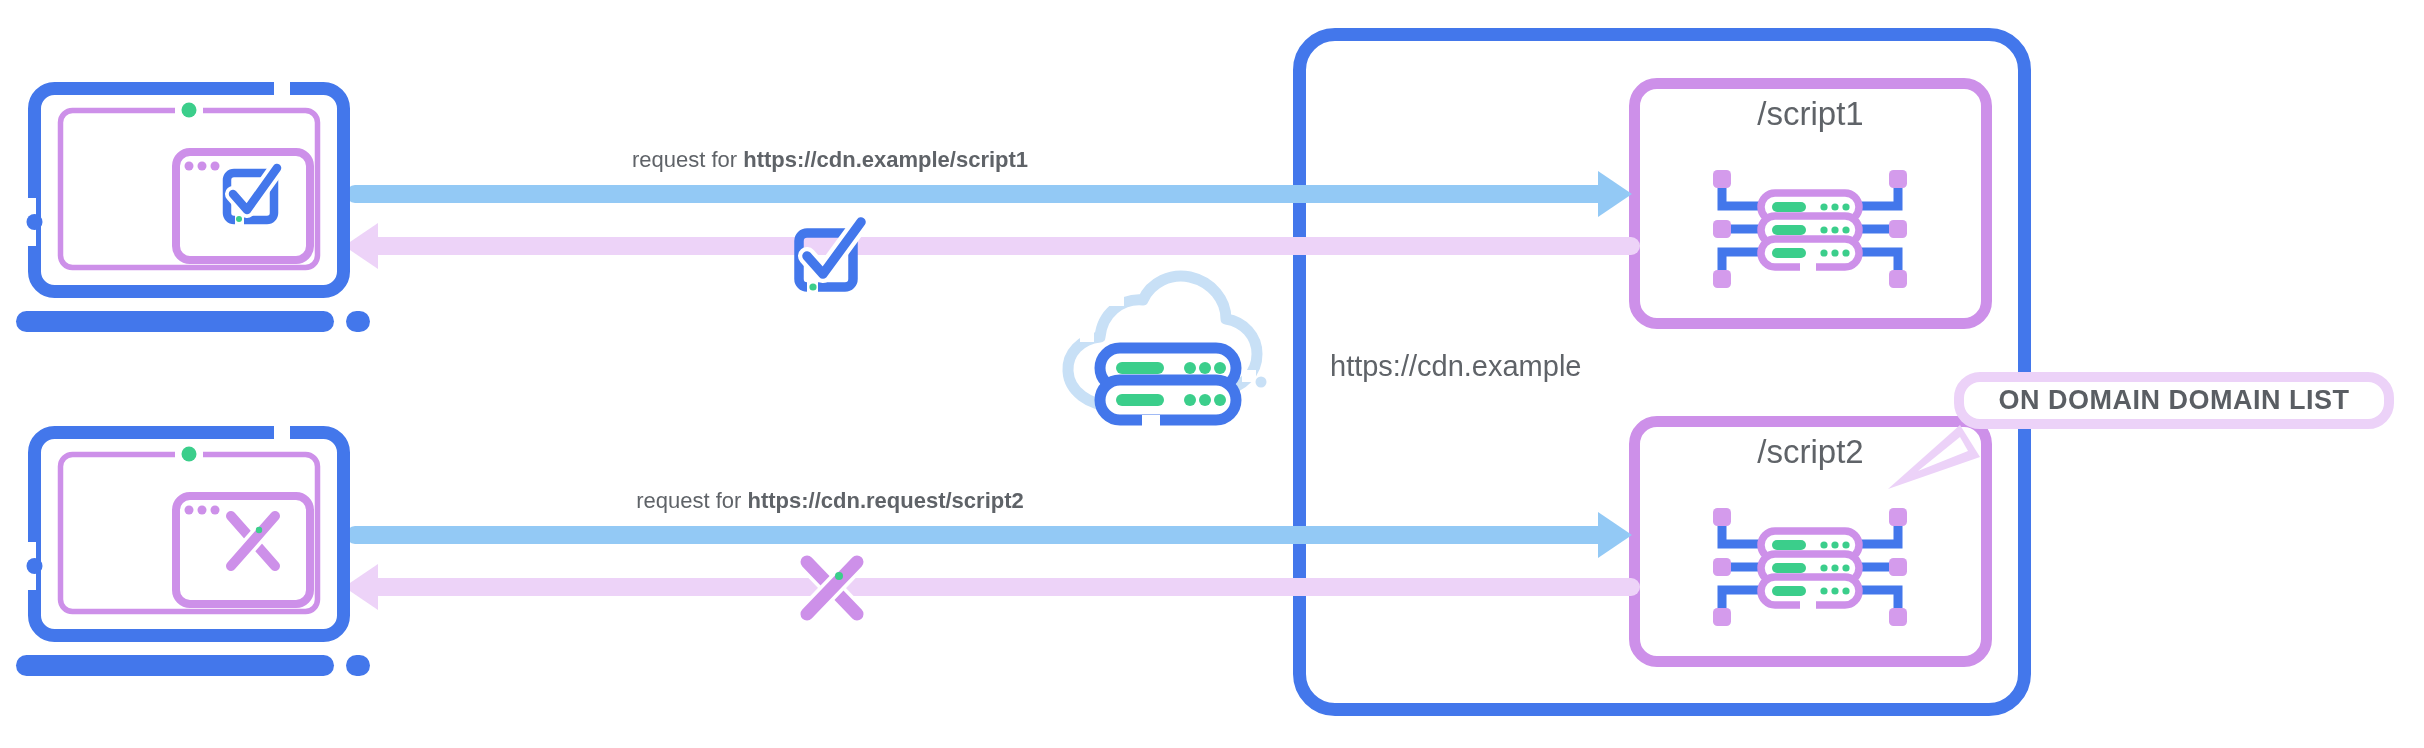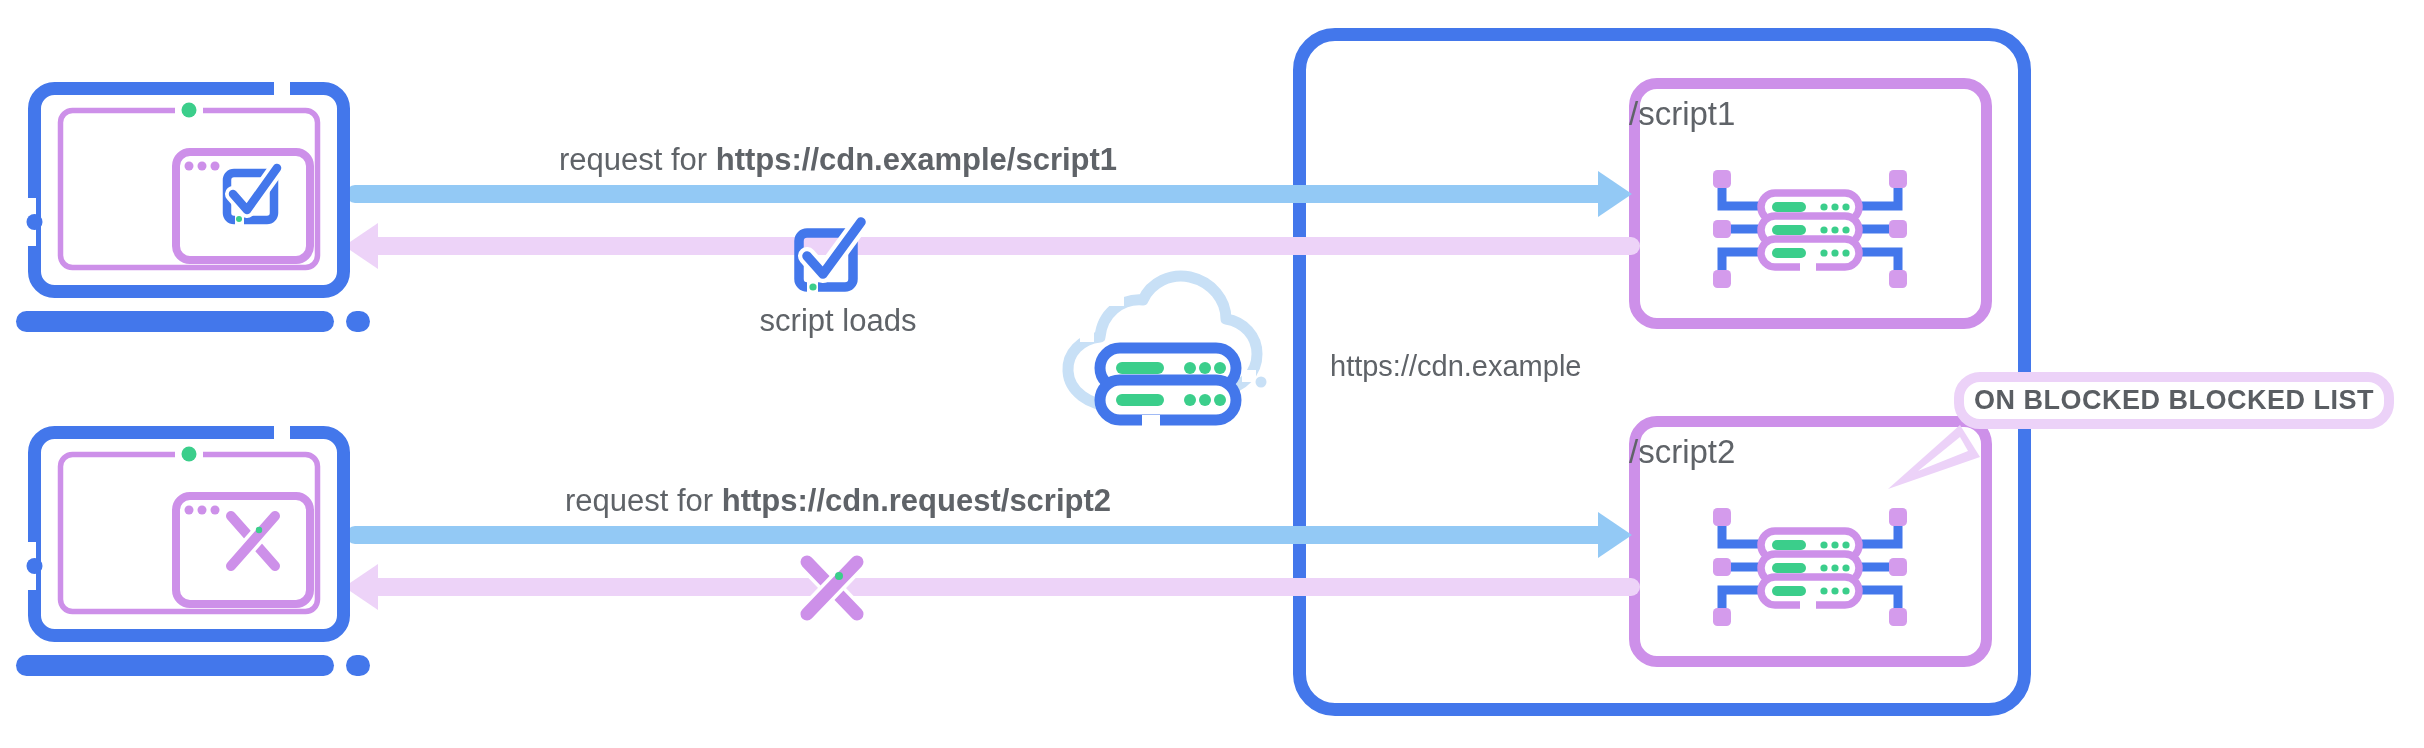--- a/index.html
+++ b/index.html
@@ -20,28 +20,28 @@
   .rc{stroke-linecap:round;stroke-linejoin:round;}
   
   .bar{position:absolute;height:18px;z-index:3;}
   .bar.req{background:var(--light-blue-arrow);border-radius:9px 0 0 9px;left:346px;width:1252px;}
   .bar.res{background:var(--light-purple-arrow);border-radius:0 9px 9px 0;left:378px;width:1262px;}
   .head{position:absolute;width:0;height:0;z-index:3;border-top:23px solid transparent;border-bottom:23px solid transparent;}
   .head.req{left:1598px;border-left:34px solid var(--light-blue-arrow);}
   .head.res{left:344px;border-right:34px solid var(--light-purple-arrow);}
   
   .flow-label{position:absolute;left:350px;width:960px;text-align:center;
-              font-size:31px;line-height:34px;color:var(--text-gray);z-index:5;margin-left:8px;}
+              font-size:22px;line-height:34px;color:var(--text-gray);z-index:5;}
   .flow-label .url{font-weight:700;}
   .cdn-box{position:absolute;left:1293px;top:28px;width:712px;height:662px;
            border:13px solid var(--blue);border-radius:42px;z-index:1;}
   .cdn-title{position:absolute;left:1330px;top:350px;font-size:29px;color:var(--text-gray);z-index:2;}
   .script-box{position:absolute;left:1629px;width:341px;height:229px;background:#fff;
               border:11px solid var(--purple);border-radius:28px;z-index:2;}
-  .script-label{position:absolute;left:1629px;width:363px;text-align:left;
+  .script-label{position:absolute;left:1629px;width:363px;text-align:center;
                 font-size:33px;color:var(--text-gray);z-index:2;}
   .callout{position:absolute;left:1954px;top:372px;width:420px;height:37px;background:#fff;
            border:10px solid var(--callout-border);border-radius:26px;z-index:6;
            text-align:center;line-height:37px;font-size:27px;font-weight:700;
            letter-spacing:.5px;color:#5A5E63;}
   .z4{z-index:4;} .z6{z-index:6;}
 </style>
 </head>
 <body>
 
@@ -135,21 +135,20 @@
   <div class="head res" style="top:223px"></div>
 
   <div class="bar req" style="top:526px"></div>
   <div class="head req" style="top:512px"></div>
   <div class="bar res" style="top:578px"></div>
   <div class="head res" style="top:564px"></div>
 
   <div class="flow-label" style="top:143px">
     <span>request for </span><span class="url">https://cdn.example/script1</span>
   </div>
-  <div class="flow-label" style="top:304px">script loads</div>
   <div class="flow-label" style="top:484px">
     <span>request for </span><span class="url">https://cdn.request/script2</span>
   </div>
 
   <svg class="z4" style="left:788px;top:208px" width="84" height="84" viewBox="0 0 84 84">
     <rect x="11" y="25" width="54" height="54" rx="8" class="fl-none sk-blue" stroke-width="9.5"></rect>
     <polyline points="19,48 35,66 73,14" class="fl-none sk-white rc" stroke-width="18"></polyline>
     <polyline points="19,48 35,66 73,14" class="fl-none sk-blue rc" stroke-width="9.5"></polyline>
     <rect x="19" y="73" width="11" height="12" class="fl-white"></rect>
     <circle cx="25" cy="79" r="3.6" class="fl-green"></circle>
@@ -195,15 +194,15 @@
   <div class="script-box" style="top:416px"></div>
   <div class="script-label" style="top:433px">/script2</div>
   <svg class="z4" style="left:1712px;top:508px" width="196" height="118" viewBox="0 0 196 118">
     <use href="#sym-chip"></use>
   </svg>
 
   <svg class="z6" style="left:1876px;top:413px" width="110" height="85" viewBox="0 0 110 85">
     <polygon points="84,12 104,44 12,76" fill="var(--callout-border)"></polygon>
     <polygon points="84,24 92,38 42,58" fill="#fff"></polygon>
   </svg>
-  <div class="callout">ON BLOCKED BLOCKED LIST</div>
+  <div class="callout">ON DOMAIN DOMAIN LIST</div>
 
 </div>
 
 </body></html>

